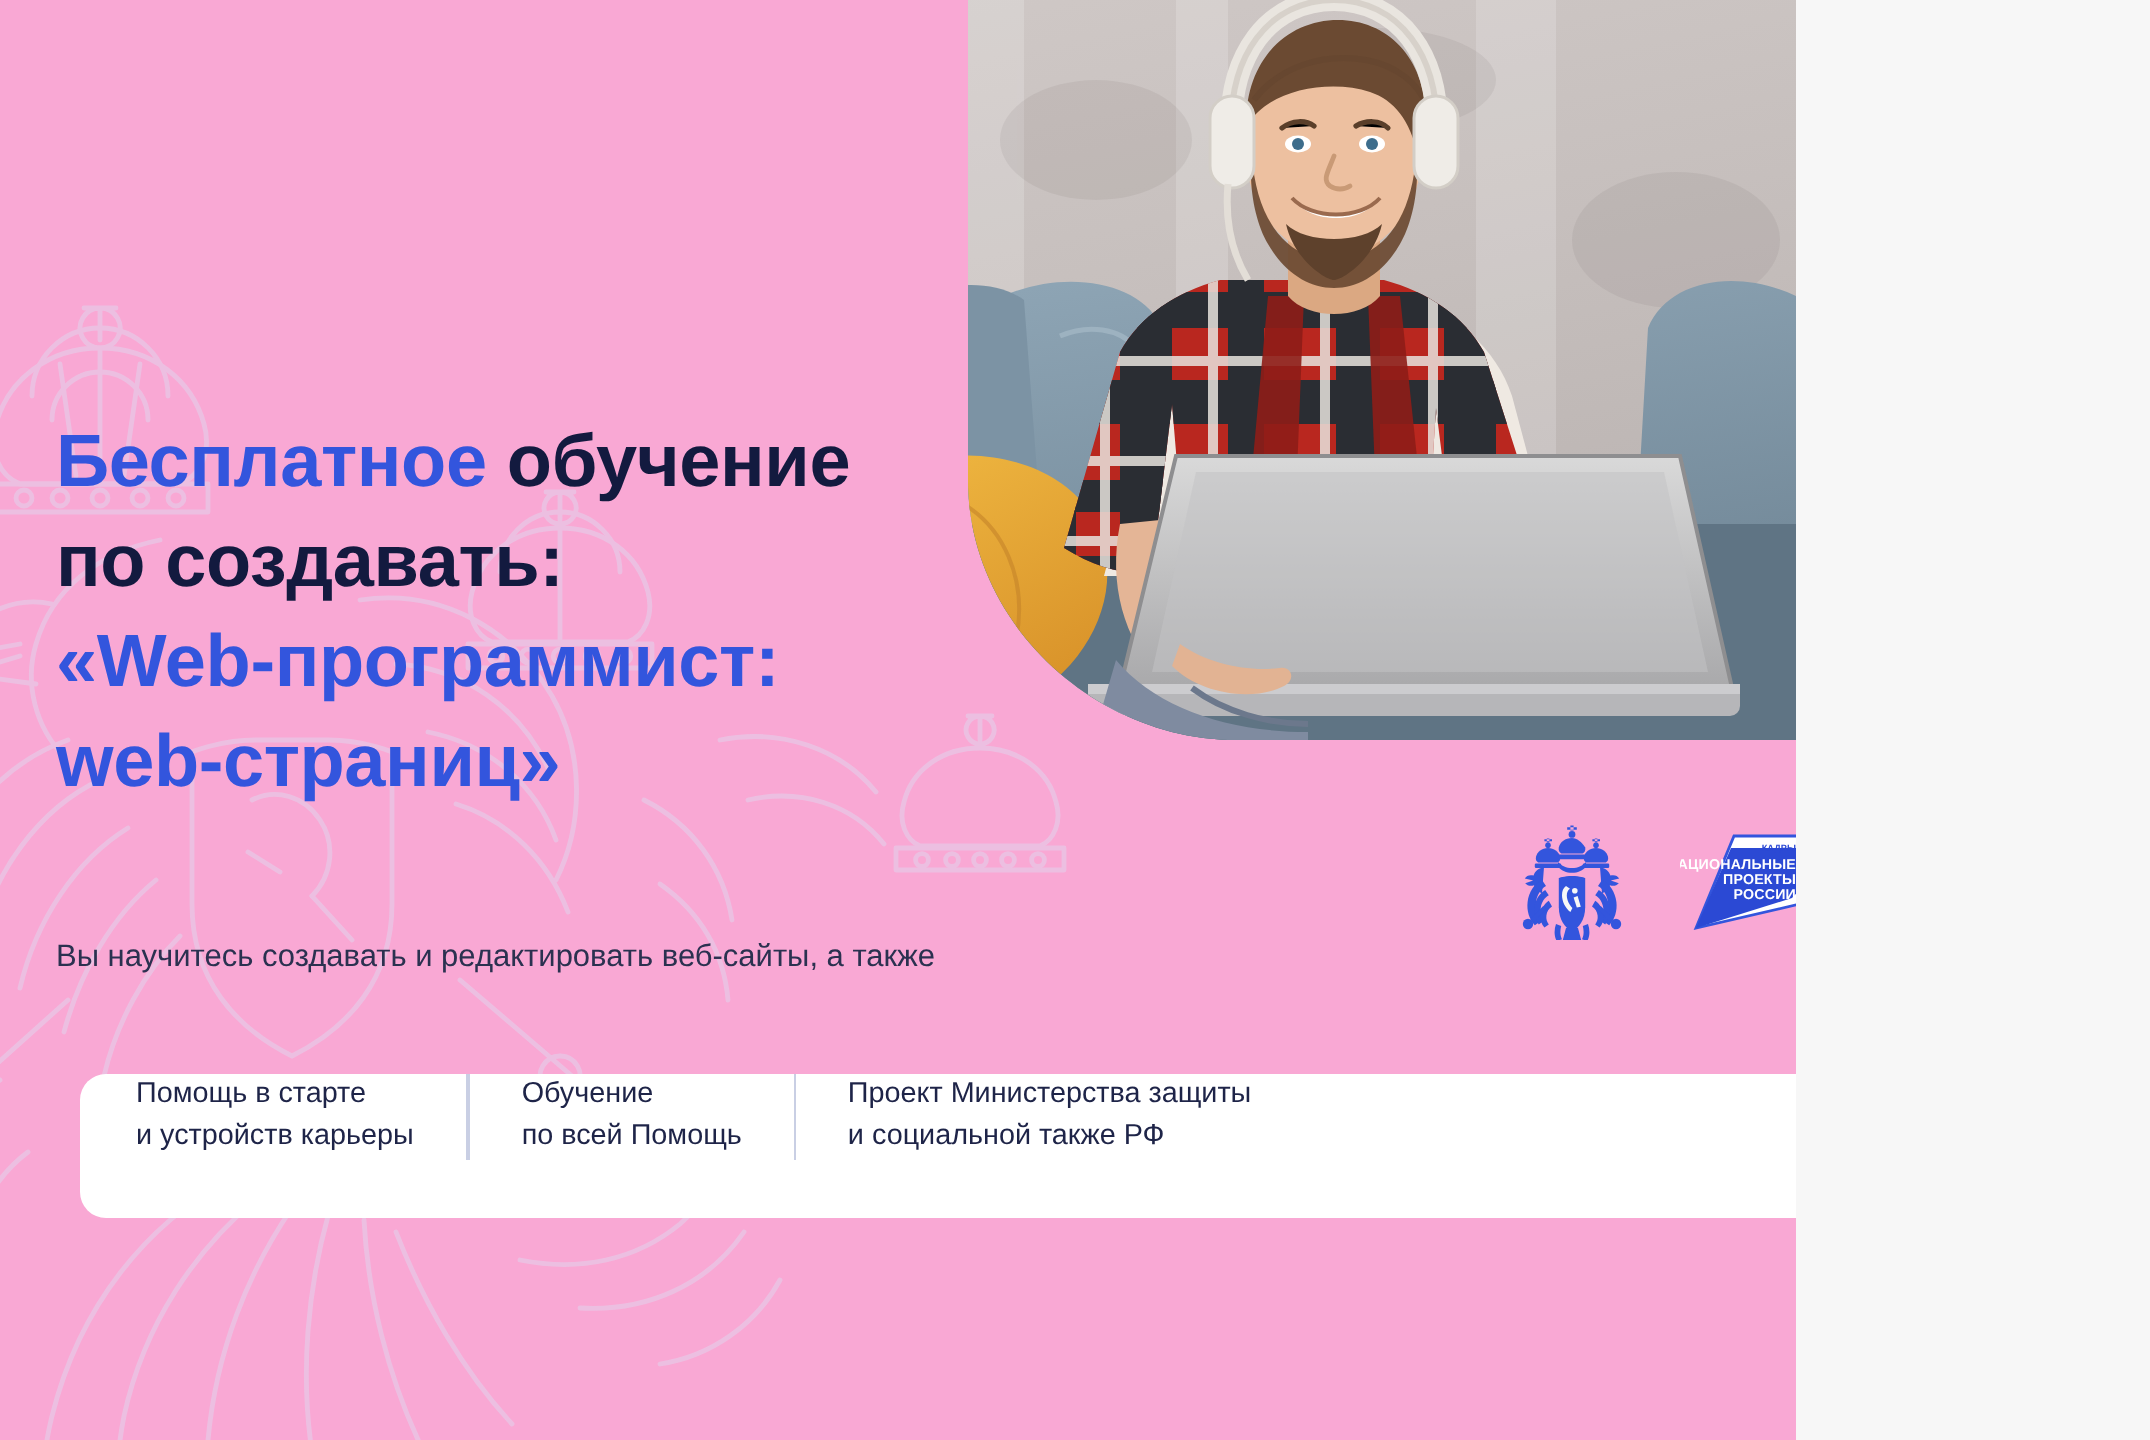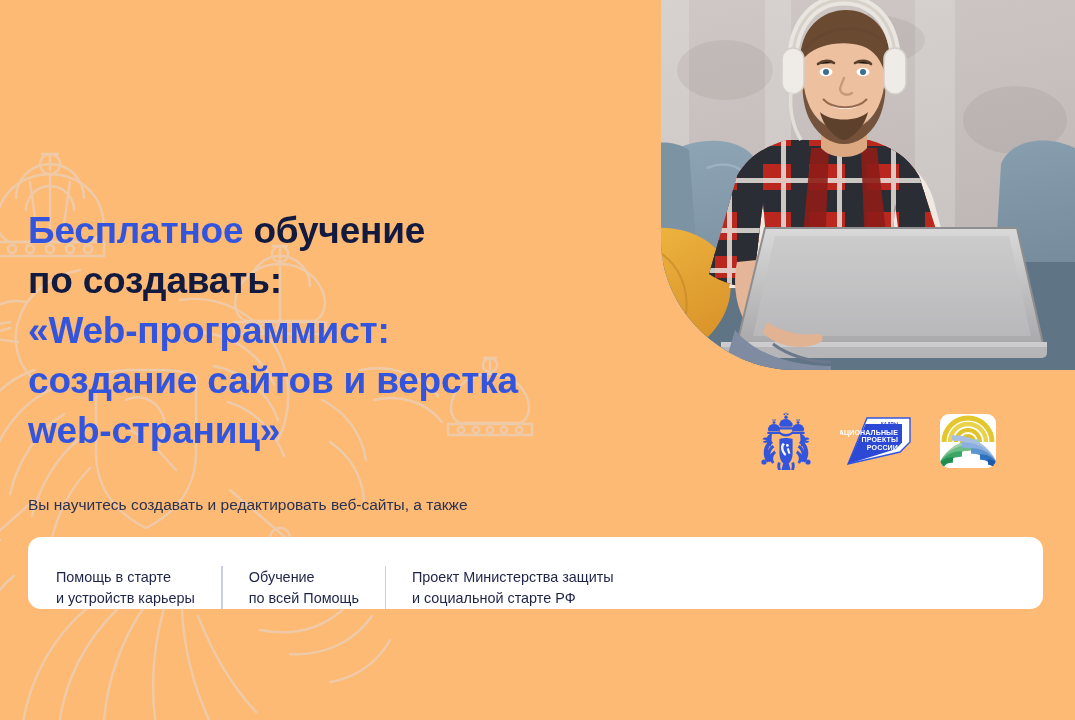--- a/index.html
+++ b/index.html
@@ -12,23 +12,23 @@
   }
 
   body {
     font-family: "Liberation Sans", "DejaVu Sans", sans-serif;
     background: #f7f7f7;
     position: relative;
   }
 
   #banner {
     position: relative;
-    width: 1075px;
+    width: 898px;
     height: 720px;
-    background: #fdba74;
+    background: #f9a8d4;
     overflow: hidden;
   }
 
   
   .watermark {
     position: absolute;
     left: -70px;
     top: 70px;
     width: 640px;
     height: 720px;
@@ -66,21 +66,21 @@
     max-width: 610px;
   }
   .headline .accent { color: #3355dd; }
   .headline .dark   { color: #131a3f; }
   .headline .line   { display: block; white-space: nowrap; }
 
   
   .subtitle {
     position: absolute;
     left: 28px;
-    top: 493px;
+    top: 467px;
     z-index: 3;
     font-size: 15.5px;
     line-height: 24px;
     color: #2b3150;
     max-width: 580px;
   }
   .subtitle .sline { display:block; white-space: nowrap; }
 
   
   .logos {
@@ -90,29 +90,29 @@
     z-index: 3;
     display: flex;
     align-items: center;
     gap: 26px;
   }
   .logo-item { display: block; }
 
   
   .feature-card {
     position: absolute;
-    left: 28px;
+    left: 40px;
     top: 537px;
     width: 1015px;
     height: 72px;
     background: #ffffff;
     border-radius: 13px;
     z-index: 4;
     display: flex;
-    align-items: flex-end;
+    align-items: flex-start;
   }
 
   .feature {
     flex: 0 0 auto;
     padding: 0 26px;
     font-size: 14.4px;
     line-height: 21px;
     color: #1e2448;
     white-space: nowrap;
   }
@@ -329,21 +329,20 @@
       <path d="M152 322 c14 10 34 14 50 12 c6 -1 8 6 2 9 c-16 8 -42 4 -56 -10 Z" fill="#e2b393"></path>
     </svg>
   </div>
 
   <h1 class="headline">
     <span class="line">
       <span class="accent">Бесплатное</span><span class="dark"> обучение</span>
     </span>
     <span class="line dark">по создавать:</span>
     <span class="line accent">«Web-программист:</span>
-    <span class="line accent">создание сайтов и верстка</span>
     <span class="line accent">web-страниц»</span>
   </h1>
 
   <p class="subtitle">
     <span class="sline">Вы научитесь создавать и редактировать веб-сайты, а также</span>
   </p>
 
   <div class="logos">
 
     <div class="logo-item">
@@ -455,19 +454,19 @@
 
     <div class="feature">
       <span class="fline">Обучение</span>
       <span class="fline">по всей Помощь</span>
     </div>
 
     <div class="fdivider"></div>
 
     <div class="feature">
       <span class="fline">Проект Министерства защиты</span>
-      <span class="fline">и социальной старте РФ</span>
+      <span class="fline">и социальной также РФ</span>
     </div>
 
     <div class="f-spacer"></div>
   </div>
 
 </div>
 
 </body></html>

